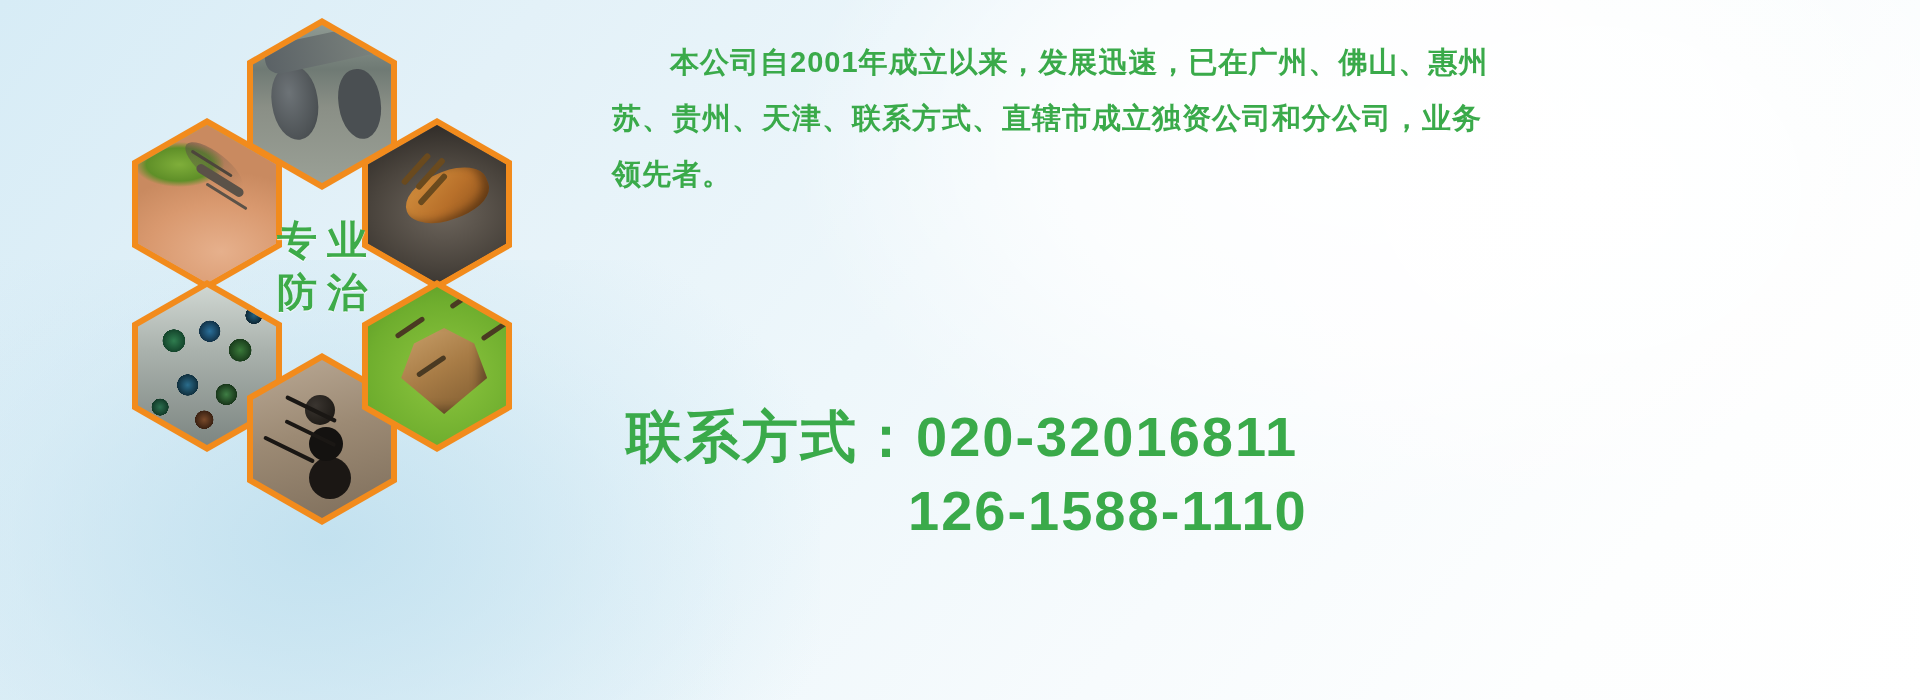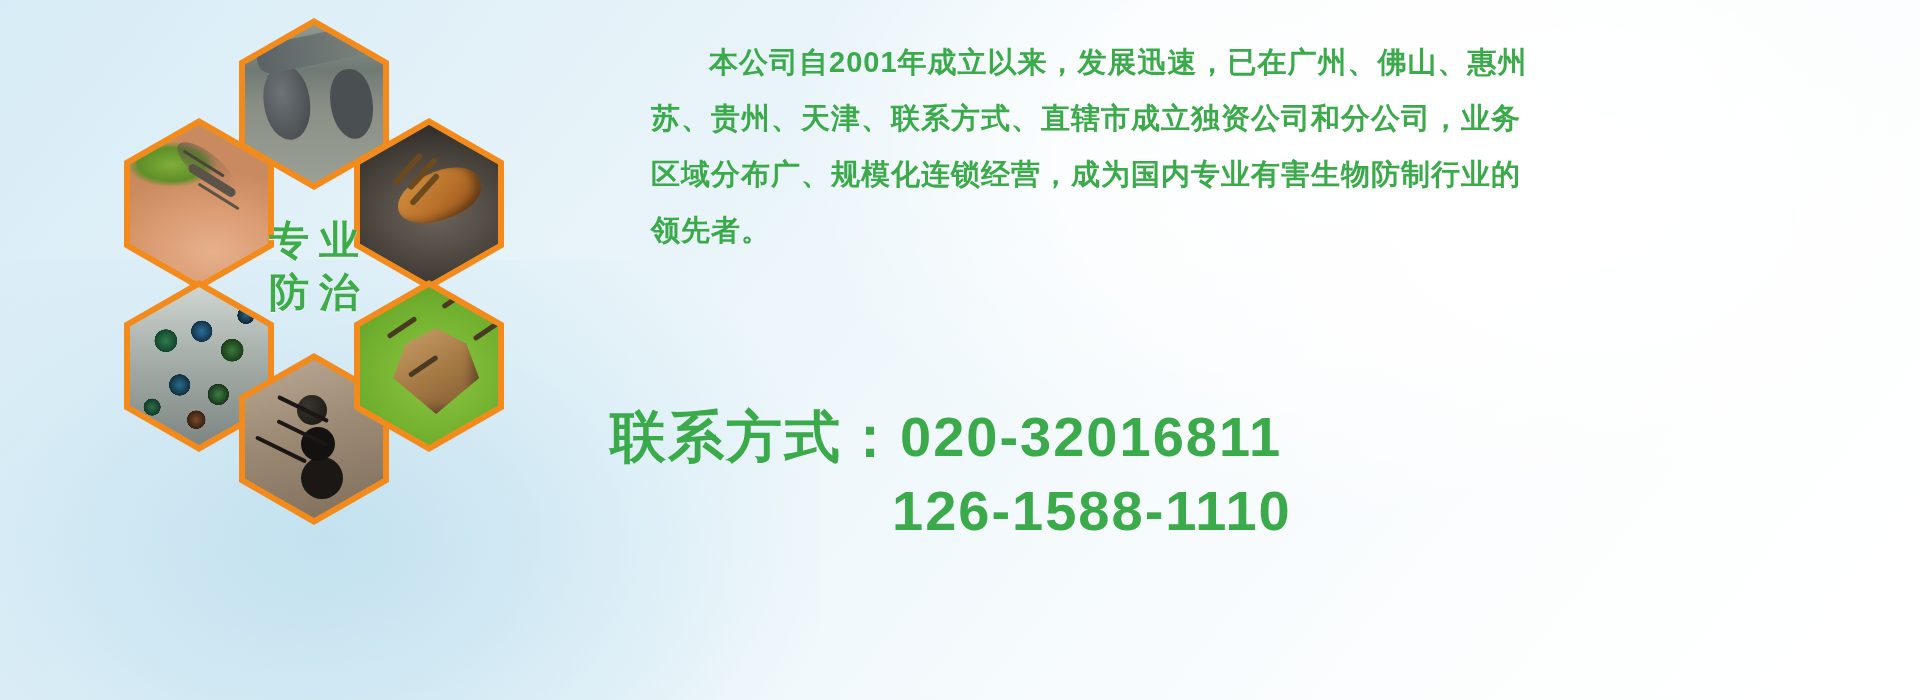--- a/index.html
+++ b/index.html
@@ -21,21 +21,21 @@
     background:radial-gradient(ellipse at 45% 45%, rgba(190,223,238,.85) 0%, rgba(205,231,243,.45) 45%, rgba(255,255,255,0) 75%);
     pointer-events:none;
   }
   .wash2{
     position:absolute;right:-120px;top:-160px;width:900px;height:700px;
     background:radial-gradient(ellipse at 50% 50%, rgba(255,255,255,.95) 0%, rgba(255,255,255,0) 70%);
     pointer-events:none;
   }
 
   
-  #hex-cluster{position:absolute;left:88px;top:8px;width:500px;height:560px;}
+  #hex-cluster{position:absolute;left:96px;top:8px;width:500px;height:560px;}
   .hex{
     position:absolute;width:150px;height:172px;
     clip-path:polygon(50% 0%,100% 25%,100% 75%,50% 100%,0% 75%,0% 25%);
     background:#f28b1c;
     display:flex;align-items:center;justify-content:center;
   }
   .hex .inner{
     width:138px;height:158px;
     clip-path:polygon(50% 0%,100% 25%,100% 75%,50% 100%,0% 75%,0% 25%);
     overflow:hidden;position:relative;
@@ -163,24 +163,24 @@
     text-indent:10px;line-height:1.3;
     text-shadow:0 1px 1px rgba(255,255,255,.9);
   }
 
   
   #content{position:absolute;left:612px;top:34px;width:1272px;}
   #paragraph{
     color:#3aaa4a;font-size:29px;font-weight:bold;line-height:56px;
     letter-spacing:1px;
   }
-  #paragraph .pline{white-space:nowrap;margin-left:39px;}
+  #paragraph .pline{white-space:nowrap;}
   #paragraph .pline.first{text-indent:58px;}
 
-  #contact{position:absolute;left:610px;top:400px;width:1280px;}
+  #contact{position:absolute;left:626px;top:400px;width:1280px;}
   .contact-line{
     color:#3aaa4a;font-weight:bold;font-size:56px;line-height:74px;
     letter-spacing:2px;white-space:nowrap;
   }
   .contact-line.second{padding-left:282px;}
 </style>
 </head>
 <body>
 
 <div id="banner">
@@ -229,21 +229,20 @@
     <div id="hex-center">
       <div class="slogan-line">专业</div>
       <div class="slogan-line">防治</div>
     </div>
   </div>
 
   <div id="content">
     <div id="paragraph">
       <div class="pline first">本公司自2001年成立以来，发展迅速，已在广州、佛山、惠州</div>
       <div class="pline">苏、贵州、天津、联系方式、直辖市成立独资公司和分公司，业务</div>
-      <div class="pline">区域分布广、规模化连锁经营，成为国内专业有害生物防制行业的</div>
       <div class="pline">领先者。</div>
     </div>
   </div>
 
   <div id="contact">
     <div class="contact-line">联系方式：020-32016811</div>
     <div class="contact-line second">126-1588-1110</div>
   </div>
 
 </div>

